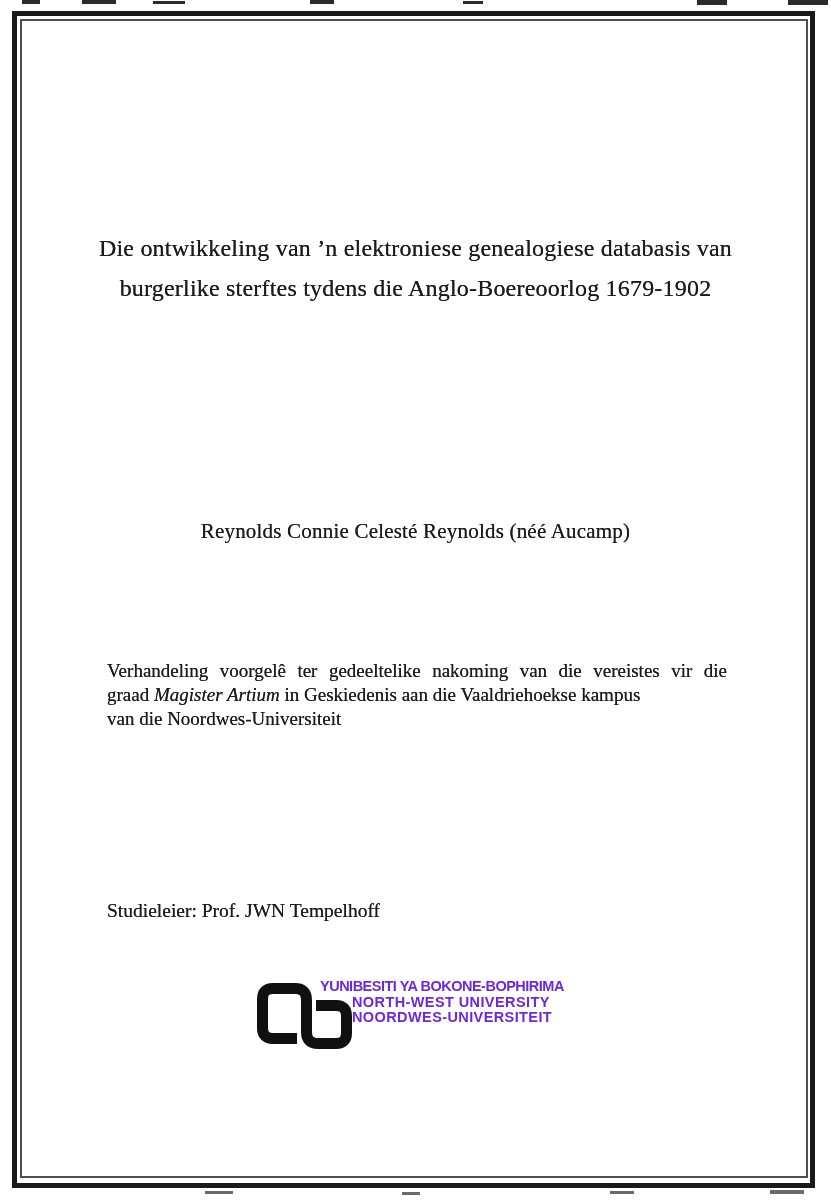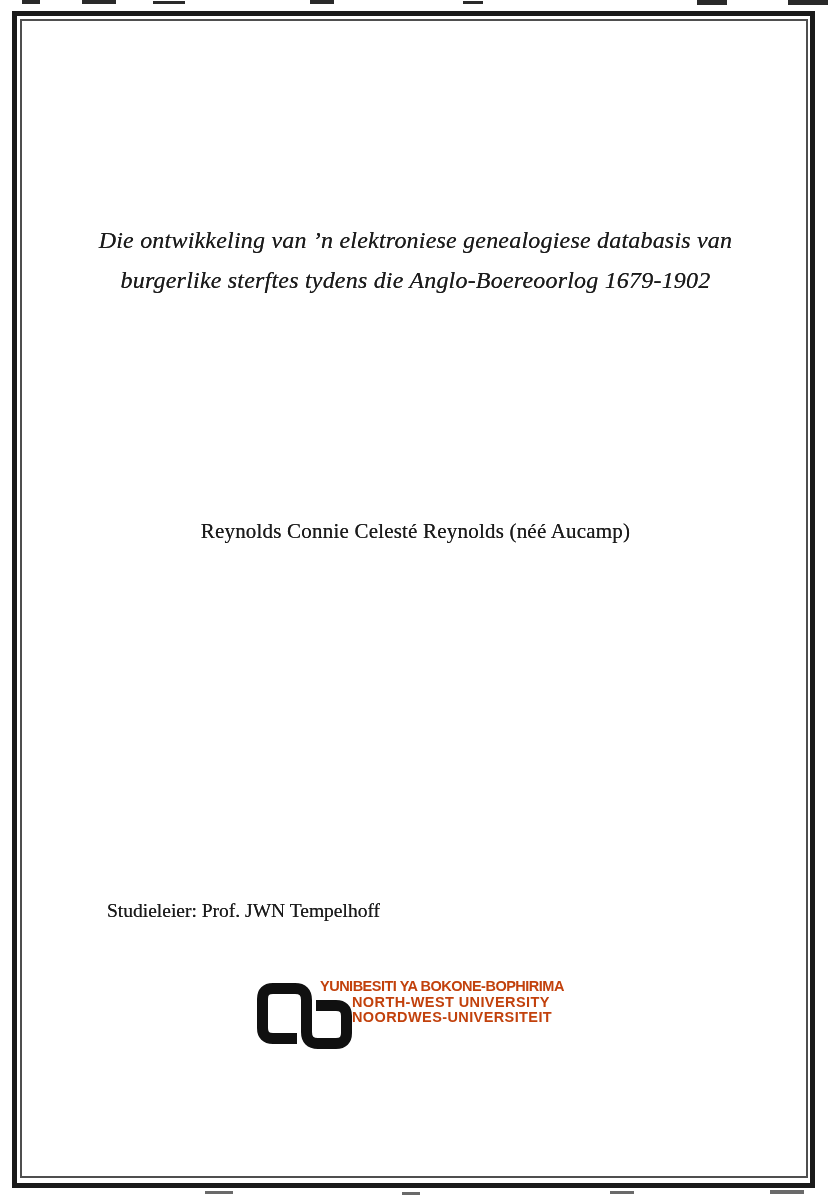--- a/index.html
+++ b/index.html
@@ -19,24 +19,23 @@
   .frame-inner{
     position:absolute;left:20px;top:19px;right:23px;bottom:22px;
     border:2px solid #4f4f4f;
   }
   
   .scan-mark{position:absolute;background:#2a2a2a;}
   .scan-mark.b{background:#6a6a6a;}
 
   .title{
     position:absolute;left:40px;right:40px;top:212px;
-    margin:8px;text-align:center;
+    margin:16px;text-align:center;
     font-size:24px;font-weight:400;line-height:40px;letter-spacing:.2px;
     text-shadow:0 0 .5px #333;
-    font-style:italic;
   }
   .title-line{display:block;}
 
   .byline{
     position:absolute;left:0;right:0;top:434px;
     text-align:center;font-size:19px;letter-spacing:.2px;
     text-shadow:0 0 .4px #333;
   }
   .author{
     position:absolute;left:0;right:0;top:519px;
@@ -62,21 +61,21 @@
     margin-top:16px;
   }
   .logo{
     position:absolute;left:257px;top:977px;
     display:flex;align-items:flex-start;
   }
   .logo-mark{flex:0 0 auto;margin-top:5px;}
   .logo-text{
     margin-left:-33px;padding-top:2px;
     font-family:"Liberation Sans", sans-serif;
-    font-weight:700;color:#c2410c;
+    font-weight:700;color:#6d28d9;
     line-height:15.5px;white-space:nowrap;
   }
   .logo-line1{font-size:14.5px;letter-spacing:-0.5px;}
   .logo-line2,.logo-line3{font-size:14.5px;letter-spacing:.4px;margin-left:32px;}
 </style>
 </head>
 <body>
 
 <div class="page">
 
@@ -96,20 +95,25 @@
   <div class="scan-mark b" style="left:770px;top:1190px;width:34px;height:4px"></div>
 
   <h1 class="title">
     <span class="title-line">Die ontwikkeling van ’n elektroniese genealogiese databasis van</span>
     <span class="title-line">burgerlike sterftes tydens die Anglo-Boereoorlog 1679-1902</span>
   </h1>
 
 
   <div class="author">Reynolds Connie Celesté Reynolds (néé Aucamp)</div>
 
+  <div class="degree">
+    <div class="degree-line justified">Verhandeling voorgelê ter gedeeltelike nakoming van die vereistes vir die</div>
+    <div class="degree-line"><span>graad </span><em>Magister Artium</em><span> in Geskiedenis aan die Vaaldriehoekse kampus</span></div>
+    <div class="degree-line">van die Noordwes-Universiteit</div>
+  </div>
 
   <div class="supervisor-block">
     <div>Studieleier: Prof. JWN Tempelhoff</div>
   </div>
 
   <div class="logo">
     <svg class="logo-mark" width="96" height="68" viewBox="0 0 96 68" aria-hidden="true">
 
       <path d="M 40,56.5 H 16 Q 5.5,56.5 5.5,46 V 17 Q 5.5,6.5 16,6.5 H 38 Q 49.5,6.5 49.5,18 V 46" fill="none" stroke="#101010" stroke-width="11" stroke-linecap="butt"></path>
 

